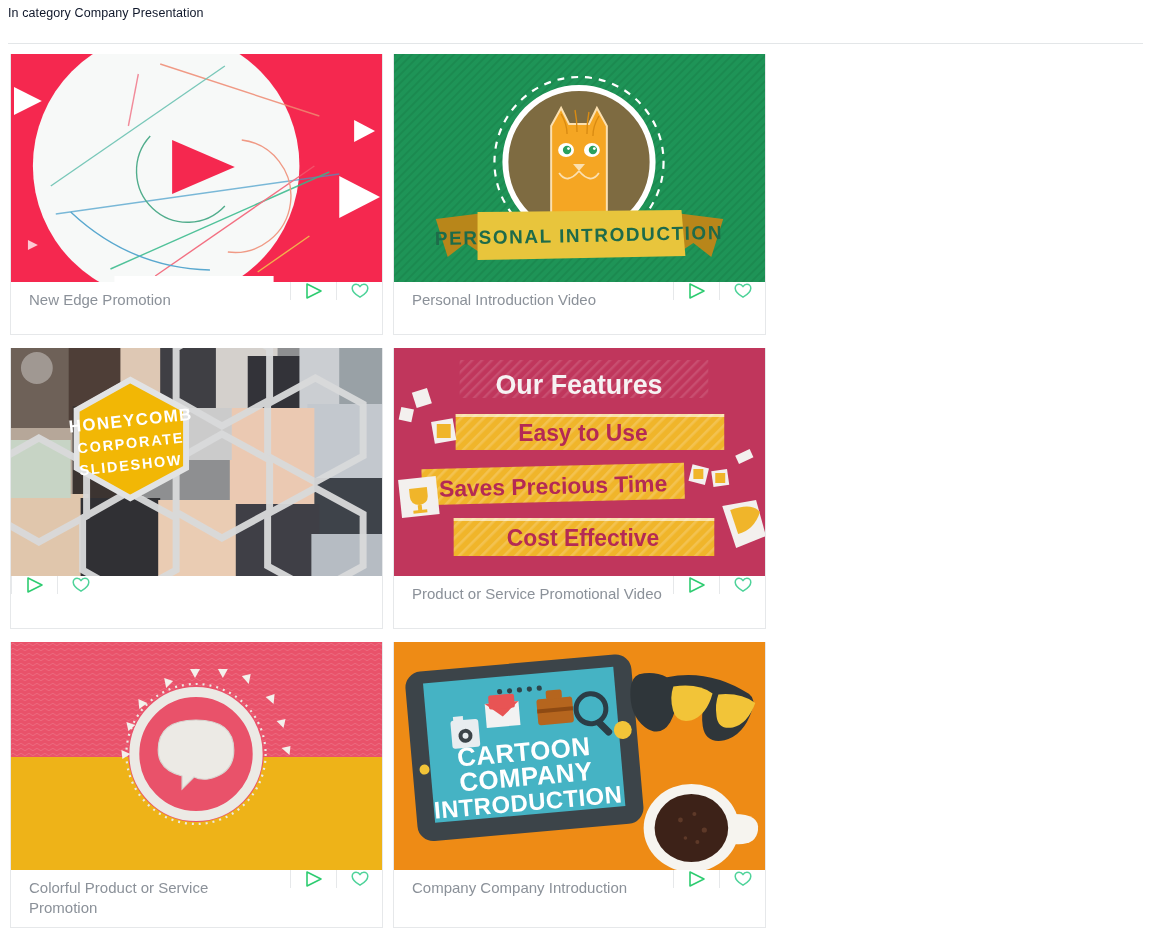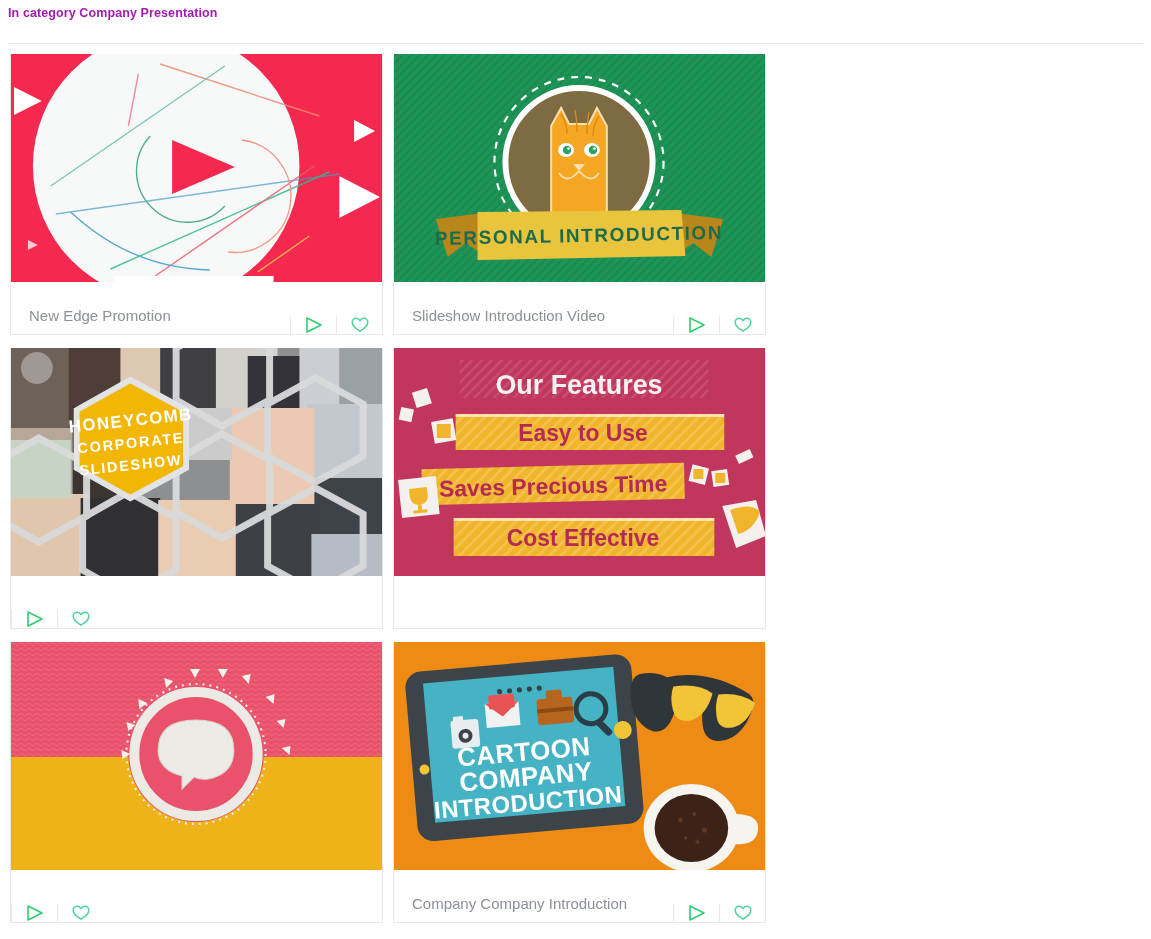--- a/index.html
+++ b/index.html
@@ -12,23 +12,22 @@
     overflow: hidden;
   }
 
   
   .category-header {
     padding: 6px 8px 0 8px;
     height: 32px;
   }
   .category-text {
     font-size: 12.5px;
-    color: #a21caf;
+    color: #0f172a;
     letter-spacing: .1px;
-    font-weight: bold;
   }
   .header-rule {
     margin: 11px 8px 0 8px;
     height: 1px;
     background: #e3e6e8;
   }
 
   
   .grid {
     padding: 10px 5px 0 5px;
@@ -45,21 +44,21 @@
   }
   .thumb {
     width: 100%;
     height: 228px;
     position: relative;
     overflow: hidden;
     display: block;
   }
   .card-footer {
     display: flex;
-    align-items: flex-end;
+    align-items: flex-start;
     min-height: 52px;
   }
   .card-title {
     flex: 1;
     display: flex;
     align-items: center;
     padding: 8px 10px 8px 18px;
     font-size: 15px;
     line-height: 1.35;
     color: #8b9199;
@@ -162,21 +161,21 @@
             <path d="M186 117 q-12 14 -20 2 M186 117 q12 14 20 2" stroke="#fbe0b0" stroke-width="1.8" fill="none"></path>
           </g>
           <path d="M42 165 l48 -6 v42 l-18 -12 l-18 14 Z" fill="#b8861a"></path>
           <path d="M331 165 l-48 -6 v42 l18 -12 l18 14 Z" fill="#b8861a"></path>
           <path d="M84 158 l205 -2 l4 46 l-209 4 Z" fill="#e8c53c"></path>
           <text x="186" y="188" text-anchor="middle" font-family="'Liberation Sans', sans-serif" font-size="19" font-weight="bold" fill="#1e6b4a" letter-spacing="1.6" transform="rotate(-1.2 186 182)">PERSONAL INTRODUCTION</text>
         </svg>
       </div>
     </div>
     <div class="card-footer">
-      <div class="card-title">Slideshow Introduction Video</div>
+      <div class="card-title">Personal Introduction Video</div>
       <div class="card-actions">
         <div class="act-btn">
           <svg width="20" height="18" viewBox="0 0 20 18">
               <path d="M3 2 L17 9 L3 16 Z" fill="none" stroke="#2ecc71" stroke-width="1.6" stroke-linejoin="round"></path>
             </svg>
         </div>
         <div class="act-btn">
           <svg width="20" height="18" viewBox="0 0 20 18">
               <path d="M10 15.2 C10 15.2 2.2 10.6 2.2 6.2 C2.2 3.7 4.1 2.2 6.1 2.2 C7.8 2.2 9.3 3.3 10 4.6 C10.7 3.3 12.2 2.2 13.9 2.2 C15.9 2.2 17.8 3.7 17.8 6.2 C17.8 10.6 10 15.2 10 15.2 Z" fill="none" stroke="#4fd39a" stroke-width="1.5" stroke-linejoin="round"></path>
             </svg>
@@ -301,20 +300,35 @@
               <path d="M338 162 q22 -8 30 2 q-6 18 -22 22 Z"></path>
             </g>
           </g>
           <g>
             <rect x="6" y="130" width="38" height="38" fill="#f3f0ee" transform="rotate(-6 25 149)"></rect>
             <path d="M16 140 h18 v8 q0 8 -9 9 q-9 -1 -9 -9 Z M23 157 h4 v5 h-4 Z M18 162 h14 v3 h-14 Z" fill="#f0b52a" transform="rotate(-6 25 149)"></path>
           </g>
         </svg>
       </div>
     </div>
+    <div class="card-footer">
+      <div class="card-title">Product or Service Promotional Video</div>
+      <div class="card-actions">
+        <div class="act-btn">
+          <svg width="20" height="18" viewBox="0 0 20 18">
+              <path d="M3 2 L17 9 L3 16 Z" fill="none" stroke="#2ecc71" stroke-width="1.6" stroke-linejoin="round"></path>
+            </svg>
+        </div>
+        <div class="act-btn">
+          <svg width="20" height="18" viewBox="0 0 20 18">
+              <path d="M10 15.2 C10 15.2 2.2 10.6 2.2 6.2 C2.2 3.7 4.1 2.2 6.1 2.2 C7.8 2.2 9.3 3.3 10 4.6 C10.7 3.3 12.2 2.2 13.9 2.2 C15.9 2.2 17.8 3.7 17.8 6.2 C17.8 10.6 10 15.2 10 15.2 Z" fill="none" stroke="#4fd39a" stroke-width="1.5" stroke-linejoin="round"></path>
+            </svg>
+        </div>
+      </div>
+    </div>
   </div>
 
   <div class="card">
     <div class="thumb">
       <div class="art">
         <svg viewBox="0 0 373 228" preserveAspectRatio="none">
           <defs>
             <pattern id="wave" width="8" height="5" patternUnits="userSpaceOnUse">
               <path d="M0 2.5 q2 -2.5 4 0 q2 2.5 4 0" fill="none" stroke="#ffffff" stroke-width=".8" opacity=".18"></path>
             </pattern>
@@ -338,20 +352,21 @@
             <path d="M256 55 l9 -3 l-1 10 Z"></path>
             <path d="M116 80 l9 3 l-7 6 Z"></path>
             <path d="M267 79 l9 -2 l-2 9 Z"></path>
             <path d="M111 108 l9 4 l-8 5 Z"></path>
             <path d="M272 106 l9 -2 l-1 9 Z"></path>
           </g>
         </svg>
       </div>
     </div>
     <div class="card-footer">
+      <div class="card-title">Colorful Product or Service Promotion</div>
       <div class="card-actions">
         <div class="act-btn">
           <svg width="20" height="18" viewBox="0 0 20 18">
               <path d="M3 2 L17 9 L3 16 Z" fill="none" stroke="#2ecc71" stroke-width="1.6" stroke-linejoin="round"></path>
             </svg>
         </div>
         <div class="act-btn">
           <svg width="20" height="18" viewBox="0 0 20 18">
               <path d="M10 15.2 C10 15.2 2.2 10.6 2.2 6.2 C2.2 3.7 4.1 2.2 6.1 2.2 C7.8 2.2 9.3 3.3 10 4.6 C10.7 3.3 12.2 2.2 13.9 2.2 C15.9 2.2 17.8 3.7 17.8 6.2 C17.8 10.6 10 15.2 10 15.2 Z" fill="none" stroke="#4fd39a" stroke-width="1.5" stroke-linejoin="round"></path>
             </svg>

